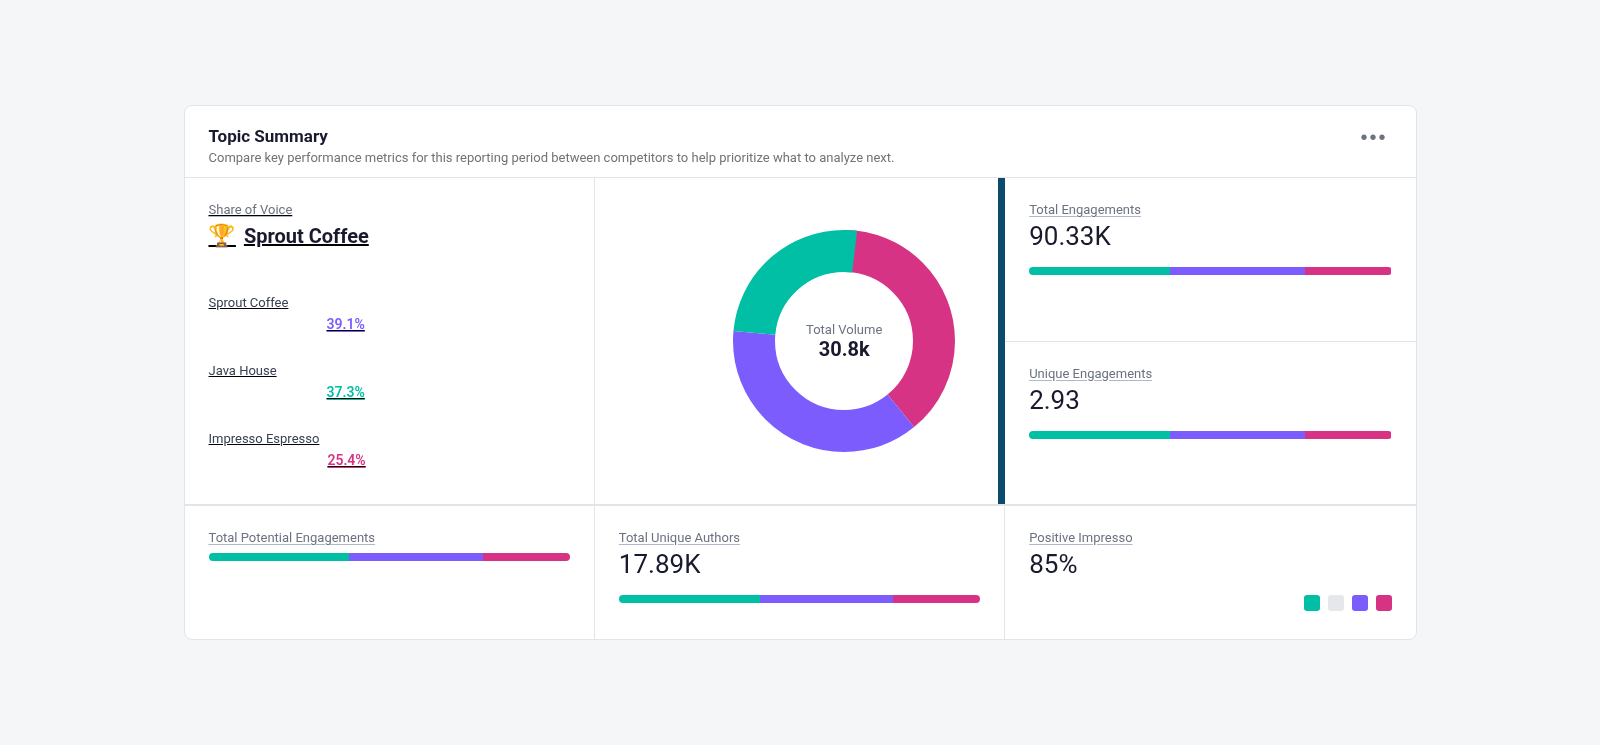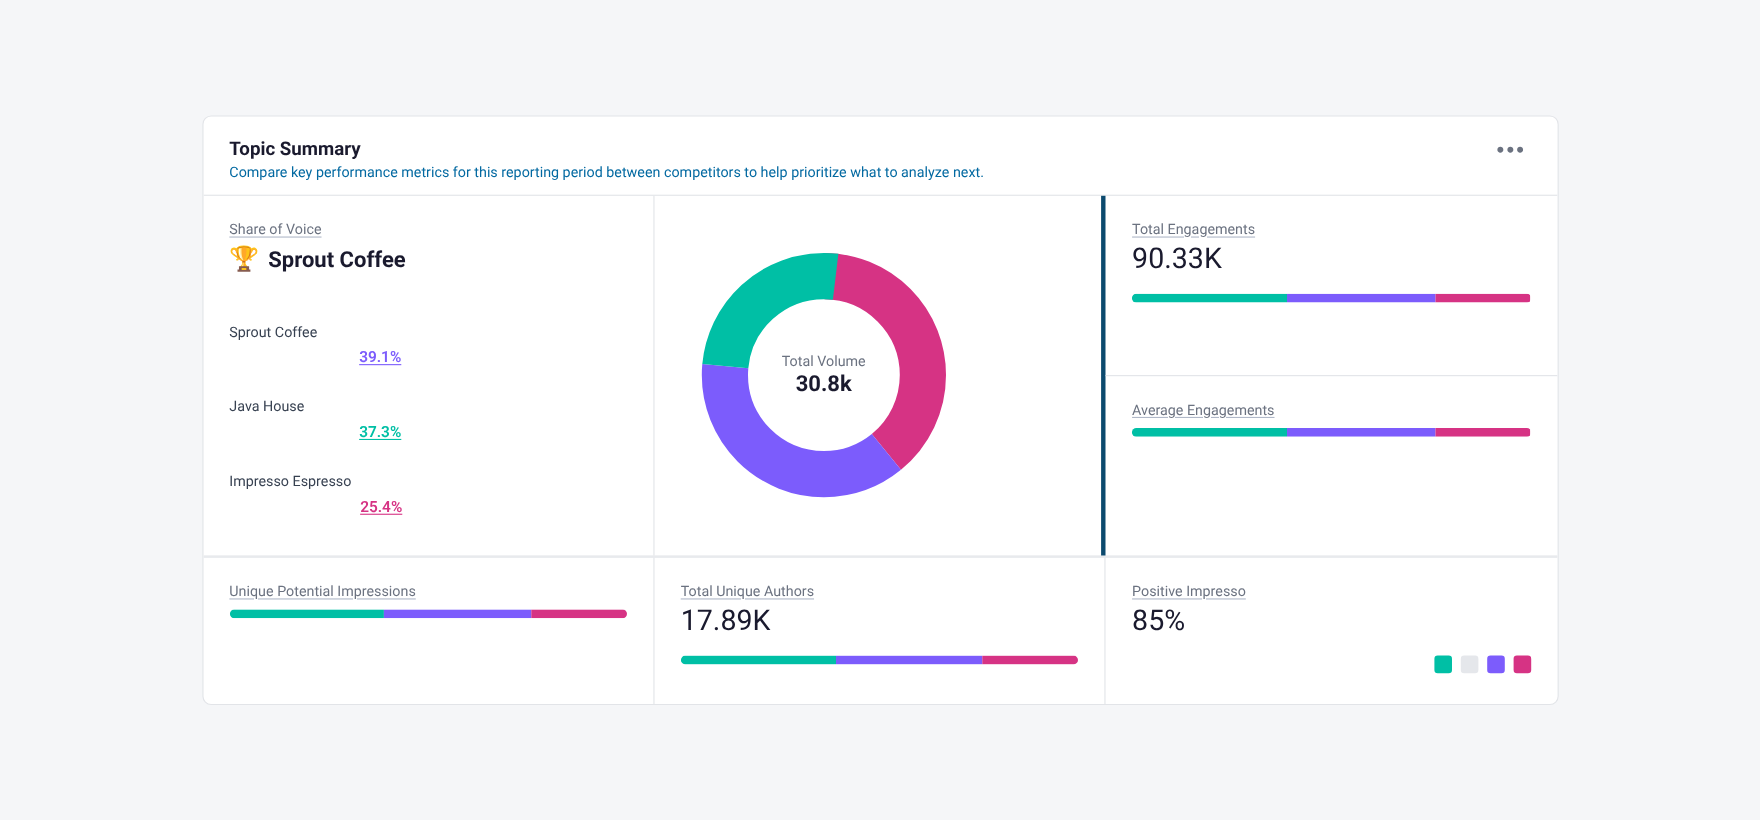--- a/index.html
+++ b/index.html
@@ -29,21 +29,21 @@
     }
     .card-header-left {}
     .card-title {
       font-size: 17px;
       font-weight: 700;
       color: #1a1a2e;
       margin-bottom: 4px;
     }
     .card-subtitle {
       font-size: 13px;
-      color: #0369a1;
+      color: #737373;
       text-align: right;
     }
     .more-btn {
       background: none;
       border: none;
       cursor: pointer;
       font-size: 20px;
       color: #6b7280;
       letter-spacing: 2px;
       padding: 0 4px;
@@ -52,29 +52,30 @@
       display: grid;
       grid-template-columns: 1fr 1fr 1fr;
       grid-template-rows: auto auto;
       border-bottom: 1px solid #e2e4e8;
     }
     .top-left {
       border-right: 1px solid #e2e4e8;
       padding: 24px 20px 28px 24px;
       grid-column: 1;
       grid-row: 1;
+      text-decoration: underline;
     }
     .top-center {
-      border-right: 4px solid #0c4a6e;
+      border-right: 7px solid #0c4a6e;
       padding: 24px;
       grid-column: 2;
       grid-row: 1;
       display: flex;
       align-items: center;
-      justify-content: flex-start;
+      justify-content: flex-end;
     }
     .top-right {
       padding: 0;
       grid-column: 3;
       grid-row: 1;
       display: flex;
       flex-direction: column;
     }
     .top-right-inner {
       padding: 24px 24px 20px 24px;
@@ -275,34 +276,35 @@
       <div class="top-right-inner">
         <div class="metric-label">Total Engagements</div>
         <div class="metric-value">90.33K</div>
         <div class="seg-bar">
           <div class="seg-bar-segment seg-bar-teal" style="width:39%"></div>
           <div class="seg-bar-segment seg-bar-purple" style="width:37%"></div>
           <div class="seg-bar-segment seg-bar-pink" style="width:24%"></div>
         </div>
       </div>
       <div class="top-right-inner">
-        <div class="metric-label">Average Engagements</div>
+        <div class="metric-label">Unique Engagements</div>
+        <div class="metric-value">2.93</div>
         <div class="seg-bar">
           <div class="seg-bar-segment seg-bar-teal" style="width:39%"></div>
           <div class="seg-bar-segment seg-bar-purple" style="width:37%"></div>
           <div class="seg-bar-segment seg-bar-pink" style="width:24%"></div>
         </div>
       </div>
     </div>
   </div>
 
   <div class="bottom-grid">
 
     <div class="bottom-cell">
-      <div class="metric-label">Unique Potential Impressions</div>
+      <div class="metric-label">Total Potential Engagements</div>
       <div class="seg-bar">
         <div class="seg-bar-segment seg-bar-teal" style="width:39%"></div>
         <div class="seg-bar-segment seg-bar-purple" style="width:37%"></div>
         <div class="seg-bar-segment seg-bar-pink" style="width:24%"></div>
       </div>
     </div>
 
     <div class="bottom-cell">
       <div class="metric-label">Total Unique Authors</div>
       <div class="metric-value">17.89K</div>

